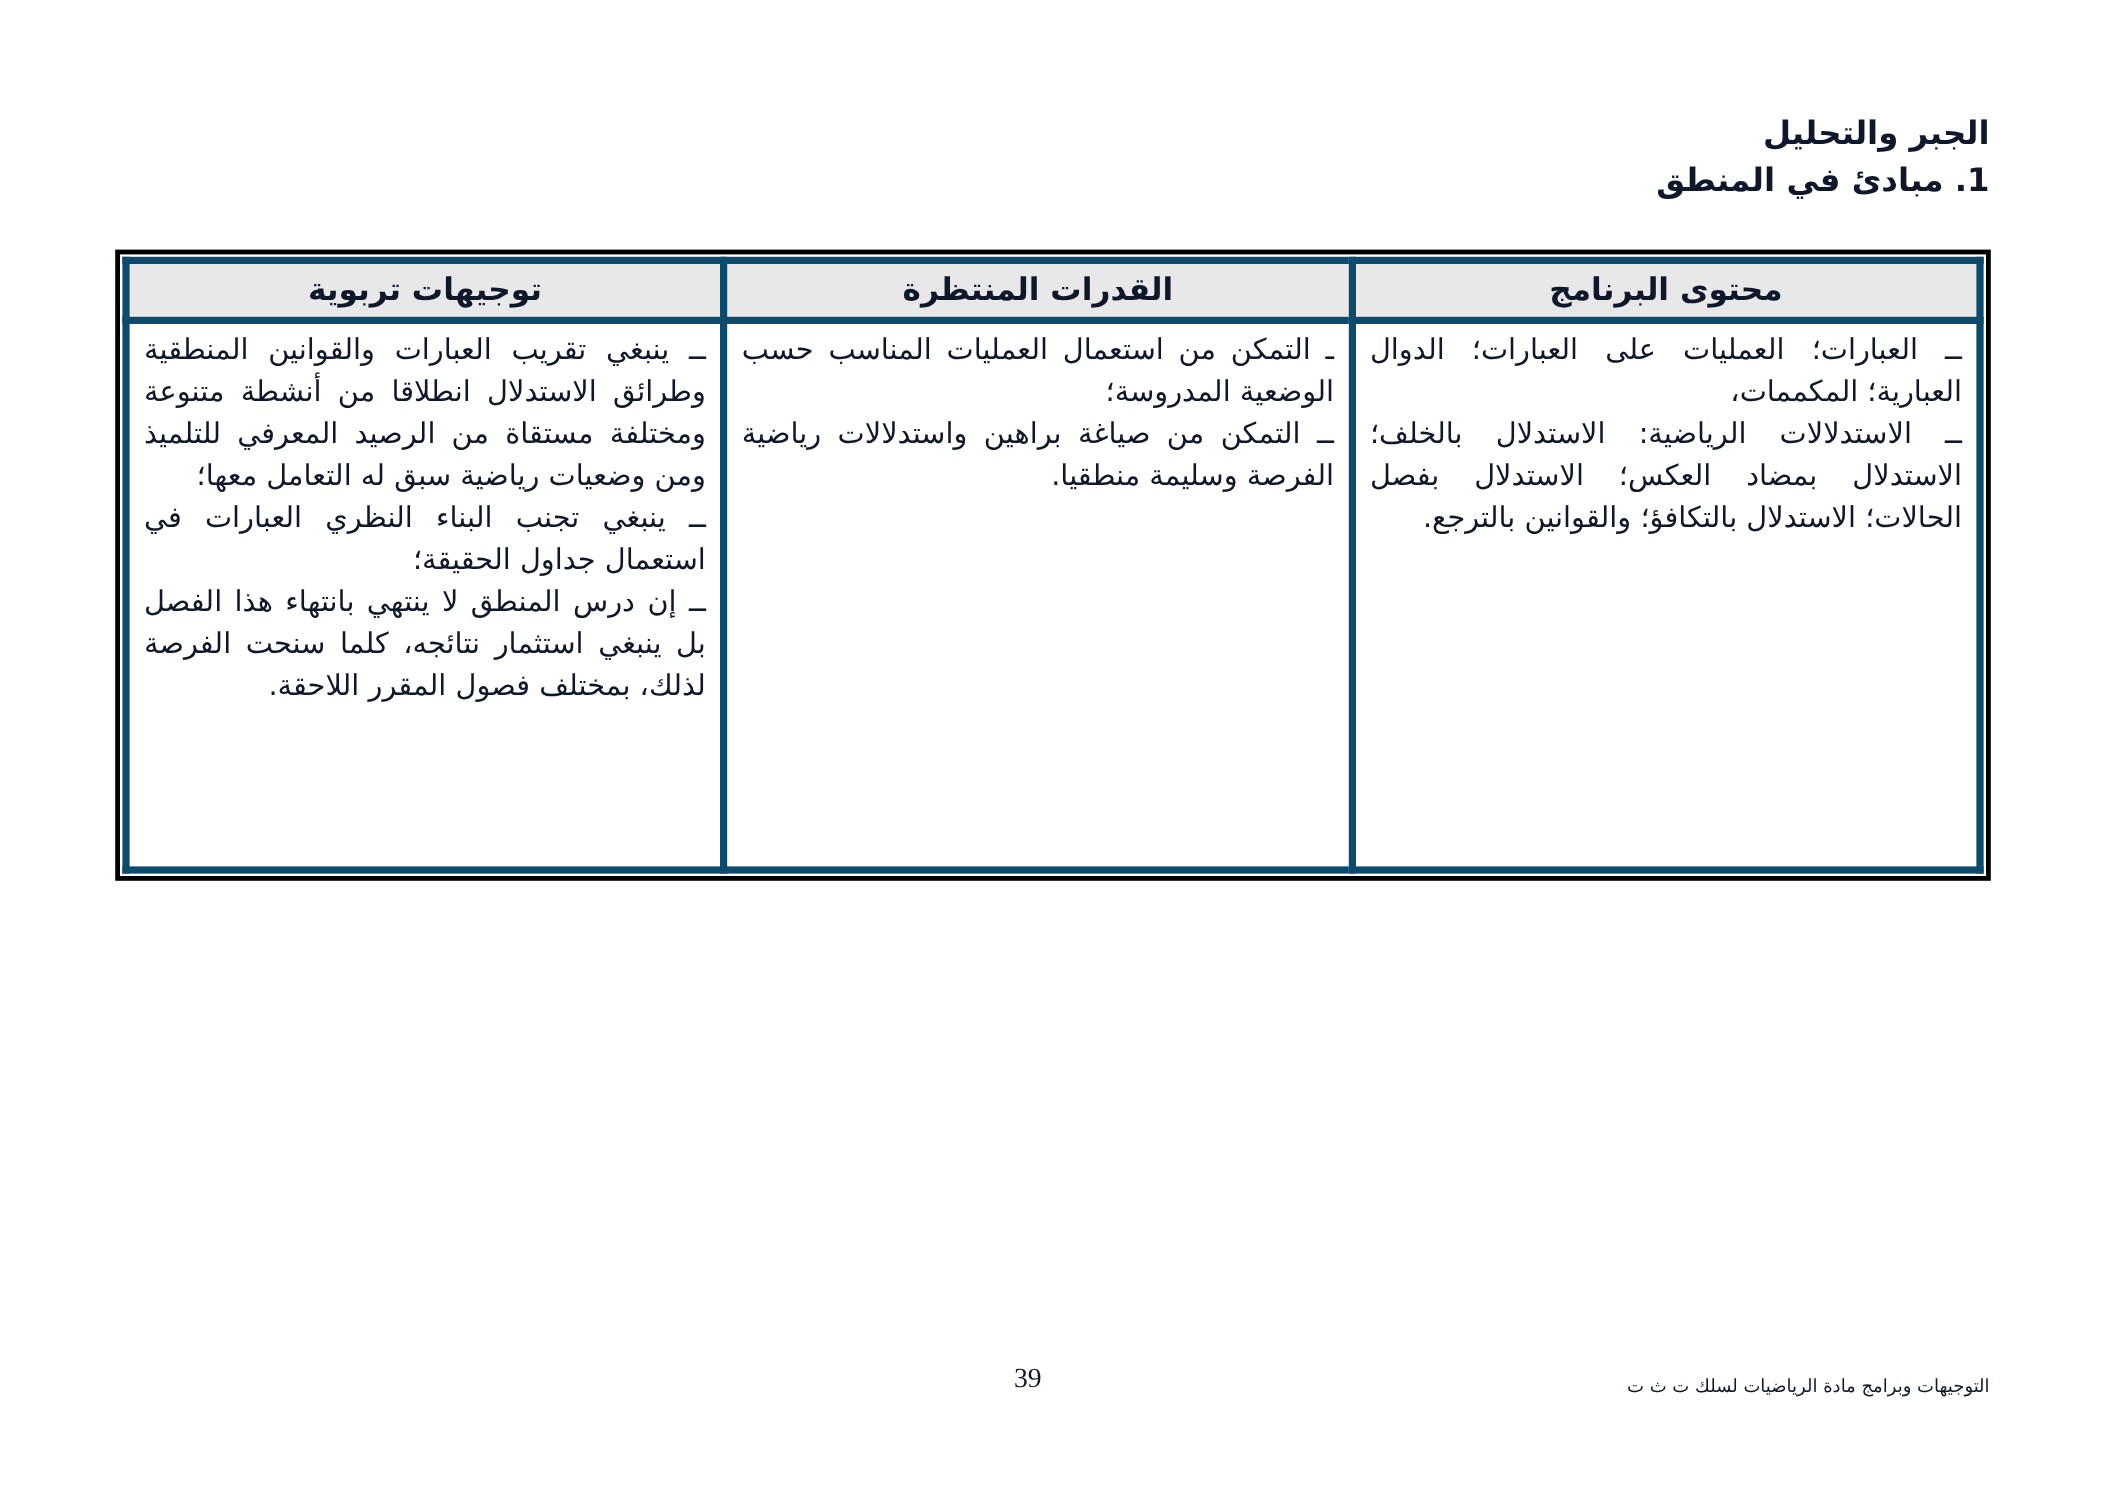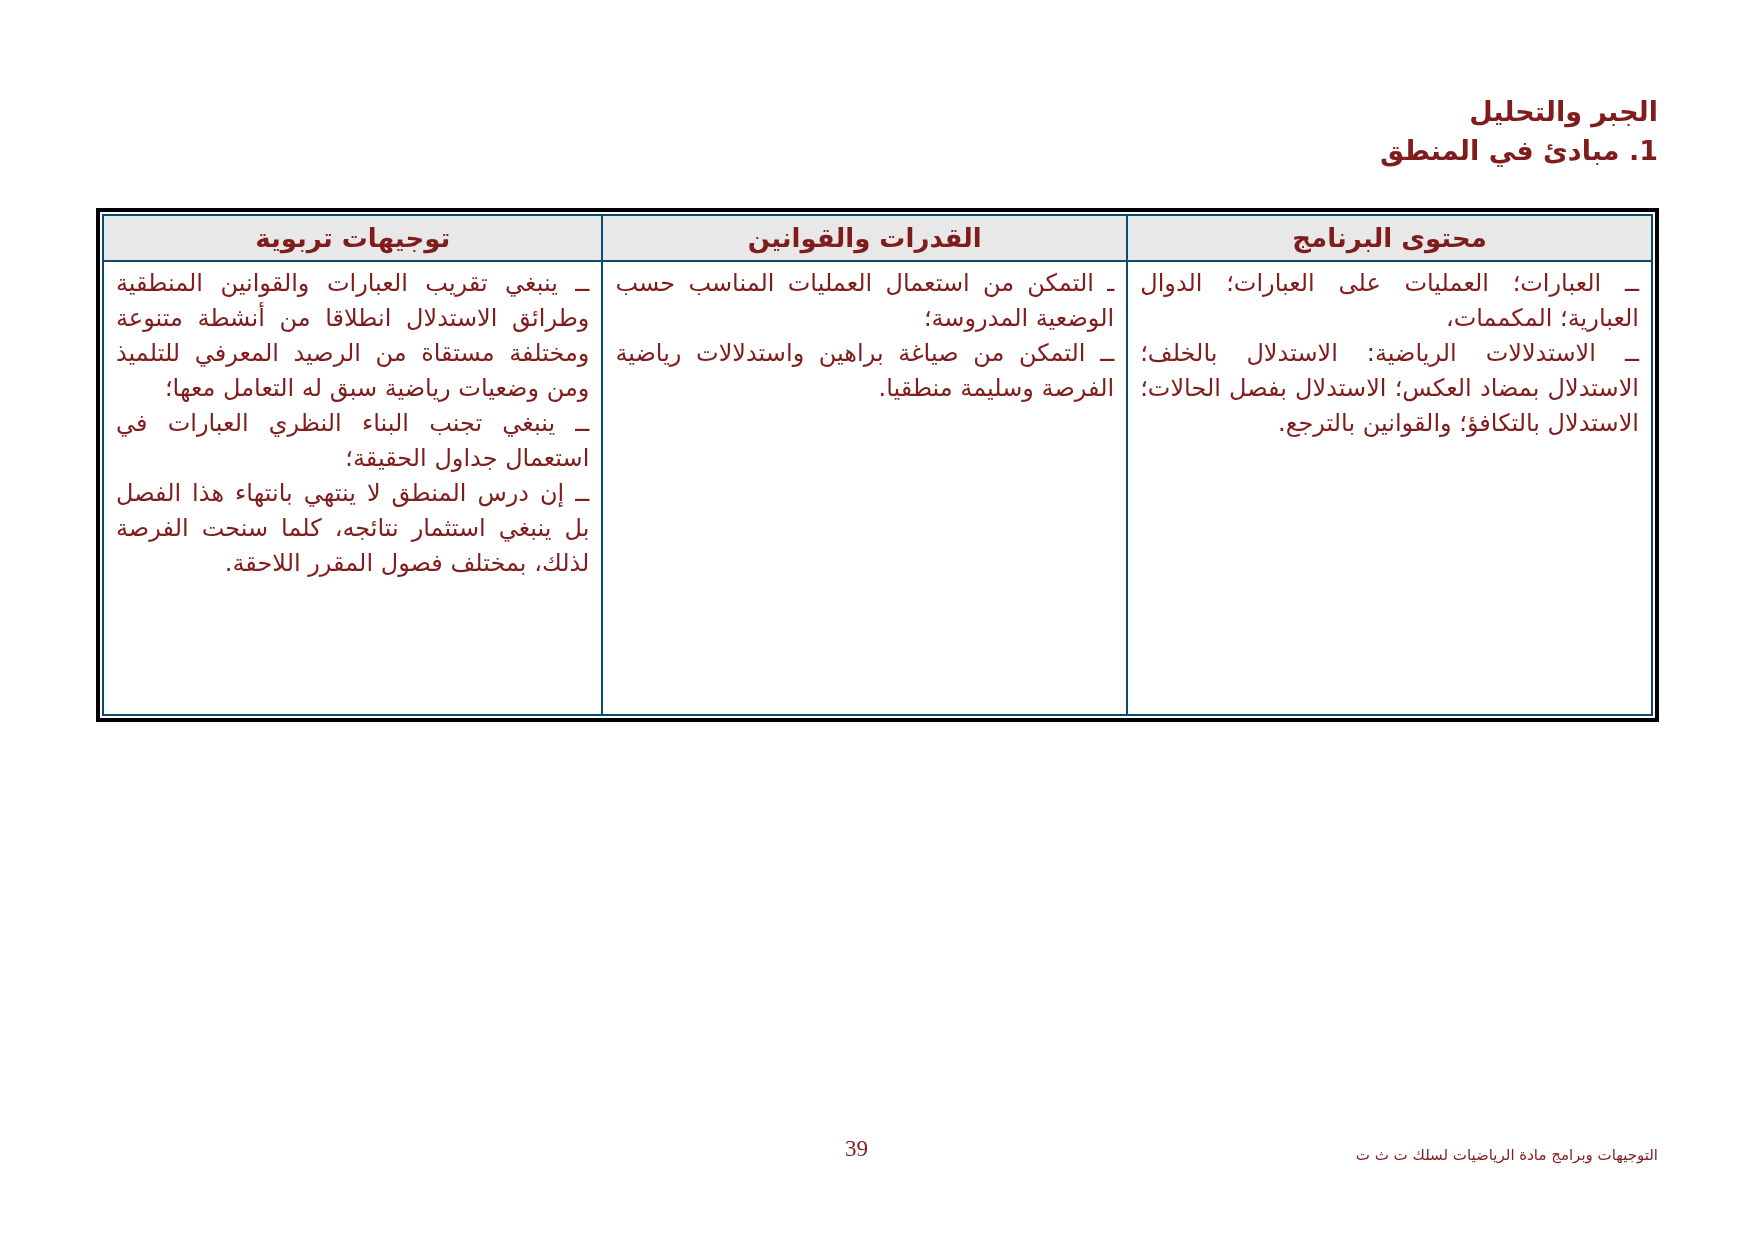--- a/index.html
+++ b/index.html
@@ -1,21 +1,21 @@
 <!DOCTYPE html>
 <html><head>
 <meta charset="utf-8">
 <style>
   html, body { margin: 0; padding: 0; background: #ffffff; }
   .page {
     position: relative;
     width: 1754px;
     height: 1240px;
     background: #ffffff;
-    color: #7f1d1d;
+    color: #0f172a;
     font-family: "DejaVu Sans", sans-serif;
     overflow: hidden;
   }
 
   
   .heading {
     position: absolute;
     top: 92px;
     right: 96px;
     direction: rtl;
@@ -36,21 +36,21 @@
     padding: 2px;
     background: #fff;
   }
   table.curriculum {
     width: 100%;
     border-collapse: collapse;
     direction: rtl;
     table-layout: fixed;
   }
   table.curriculum th, table.curriculum td {
-    border: 2px solid #0c4a6e;
+    border: 6px solid #0c4a6e;
   }
   table.curriculum th {
     background: #e8e8e8;
     font-size: 26px;
     font-weight: bold;
     text-align: center;
     height: 40px;
     padding: 2px 8px;
   }
   table.curriculum td {
@@ -94,21 +94,21 @@
   <div class="heading">
     <div>الجبر والتحليل</div>
     <div>1. مبادئ في المنطق</div>
   </div>
 
   <div class="table-outer">
     <table class="curriculum">
       <thead>
         <tr>
           <th class="col-content">محتوى البرنامج</th>
-          <th class="col-capabilities">القدرات والقوانين</th>
+          <th class="col-capabilities">القدرات المنتظرة</th>
           <th class="col-guidelines">توجيهات تربوية</th>
         </tr>
       </thead>
       <tbody>
         <tr>
           <td>
             <p>ــ العبارات؛ العمليات على العبارات؛ الدوال العبارية؛ المكممات،</p>
             <p>ــ الاستدلالات الرياضية: الاستدلال بالخلف؛ الاستدلال بمضاد العكس؛ الاستدلال بفصل الحالات؛ الاستدلال بالتكافؤ؛ والقوانين بالترجع.</p>
           </td>
           <td>

